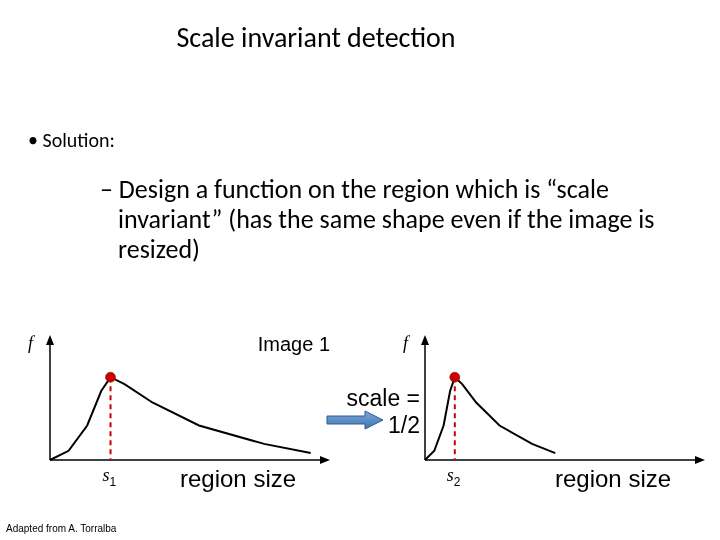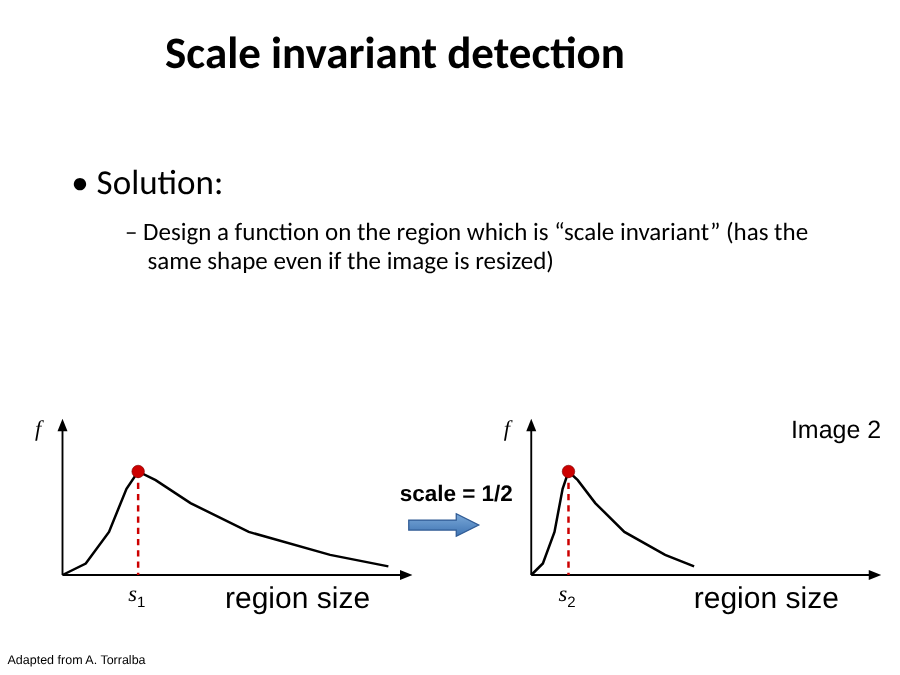--- a/index.html
+++ b/index.html
@@ -1,73 +1,73 @@
 <!DOCTYPE html>
 <html><head>
 <meta charset="utf-8">
 <style>
   * { box-sizing: border-box; margin: 0; padding: 0; }
   html, body { width: 720px; height: 540px; background: #fff; font-family: "Calibri", "Segoe UI", Arial, sans-serif; color: #000; overflow: hidden; }
   .slide { position: relative; width: 720px; height: 540px; }
-  .title { position: absolute; top: 20px; left: 0; width: 632px; text-align: center; font-size: 36px; font-weight: 700; }
-  .bullet1 { position: absolute; top: 128px; left: 57px; font-size: 28px; }
+  .title { position: absolute; top: 20px; left: 0; width: 632px; text-align: center; font-size: 28px; font-weight: 400; }
+  .bullet1 { position: absolute; top: 128px; left: 28px; font-size: 20px; }
   .bullet1::before { content: "• "; }
-  .sub { position: absolute; left: 100px; width: 580px; font-size: 20px; line-height: 1.15; text-indent: -18px; padding-left: 18px; }
+  .sub { position: absolute; left: 100px; width: 580px; font-size: 26px; line-height: 1.15; text-indent: -18px; padding-left: 18px; }
   .sub::before { content: "– "; }
   .sub1 { top: 175px; }
   .sub2 { top: 255px; }
 
   .charts { position: absolute; top: 335px; left: 0; width: 720px; height: 170px; }
   .chart { position: absolute; }
   .chart-left { left: 30px; top: 0; width: 300px; }
   .chart-right { left: 405px; top: 0; width: 300px; }
   .y-label { position: absolute; left: -2px; top: -2px; font-size: 18px; font-style: italic; font-family: "Times New Roman", serif; }
   .img-label { position: absolute; top: -2px; width: 300px; text-align: right; font-size: 20px; font-family: Arial, sans-serif; }
   .x-label { position: absolute; left: 150px; top: 130px; font-size: 24px; font-family: Arial, sans-serif; }
   .s-label { position: absolute; top: 130px; font-size: 18px; font-family: Arial, sans-serif; text-align: center; }
   .s-label .ssym { font-style: italic; font-family: "Times New Roman", serif; }
   .s-label sub { font-size: 12px; }
 
-  .scale-note { position: absolute; left: 310px; top: 385px; width: 110px; text-align: center; font-size: 18px; font-family: Arial, sans-serif; font-weight: bold; }
+  .scale-note { position: absolute; left: 310px; top: 385px; width: 110px; text-align: right; font-size: 23px; font-family: Arial, sans-serif; }
   .arrow { position: absolute; left: 325px; top: 410px; width: 60px; height: 20px; }
 
   .attrib { position: absolute; left: 6px; bottom: 6px; font-size: 10px; font-family: Arial, sans-serif; }
 
   svg { display: block; }
 </style>
 </head>
 <body>
 
 <div class="slide">
 
   <div class="title">Scale invariant detection</div>
 
   <div class="bullet1">Solution:</div>
   <div class="sub sub1">Design a function on the region which is “scale invariant” (has the same shape even if the image is resized)</div>
 
   <div class="charts">
 
     <div class="chart chart-left">
       <span class="y-label">f</span>
+      <span class="img-label">Image 1</span>
       <svg width="300" height="130">
         <line x1="20" y1="5" x2="20" y2="125" stroke="#000" stroke-width="1.5"></line>
         <polygon points="20,0 16,10 24,10" fill="#000"></polygon>
         <line x1="20" y1="125" x2="295" y2="125" stroke="#000" stroke-width="1.5"></line>
         <polygon points="300,125 290,121 290,129" fill="#000"></polygon>
         <path id="curve1" d="M20.0,125.0 L38.6,115.8 L57.2,90.5 L71.2,56.0 L80.5,42.2 L94.5,49.1 L122.4,67.5 L169.0,90.5 L234.1,108.9 L280.7,118.1" stroke="#000" stroke-width="2" fill="none"></path>
         <line id="dash1" x1="80.51724137931035" y1="42.2" x2="80.51724137931035" y2="125" stroke="#cc0000" stroke-width="2" stroke-dasharray="5,4"></line>
         <circle id="dot1" cx="80.51724137931035" cy="42.2" r="5" fill="#cc0000" stroke="#800000" stroke-width="0.5"></circle>
       </svg>
       <span class="s-label" id="slabel1" style="left: 72.5172px;"><span class="ssym">s</span><sub>1</sub></span>
       <span class="x-label">region size</span>
     </div>
 
     <div class="chart chart-right">
       <span class="y-label">f</span>
-      <span class="img-label">Image 2</span>
       <svg width="300" height="130">
         <line x1="20" y1="5" x2="20" y2="125" stroke="#000" stroke-width="1.5"></line>
         <polygon points="20,0 16,10 24,10" fill="#000"></polygon>
         <line x1="20" y1="125" x2="295" y2="125" stroke="#000" stroke-width="1.5"></line>
         <polygon points="300,125 290,121 290,129" fill="#000"></polygon>
         <path id="curve2" d="M20.0,125.0 L29.3,115.8 L38.6,90.5 L45.1,56.0 L49.8,42.2 L57.2,49.1 L71.2,67.5 L94.5,90.5 L127.1,108.9 L150.3,118.1" stroke="#000" stroke-width="2" fill="none"></path>
         <line id="dash2" x1="49.79310344827586" y1="42.2" x2="49.79310344827586" y2="125" stroke="#cc0000" stroke-width="2" stroke-dasharray="5,4"></line>
         <circle id="dot2" cx="49.79310344827586" cy="42.2" r="5" fill="#cc0000" stroke="#800000" stroke-width="0.5"></circle>
       </svg>
       <span class="s-label" id="slabel2" style="left: 41.7931px;"><span class="ssym">s</span><sub>2</sub></span>

